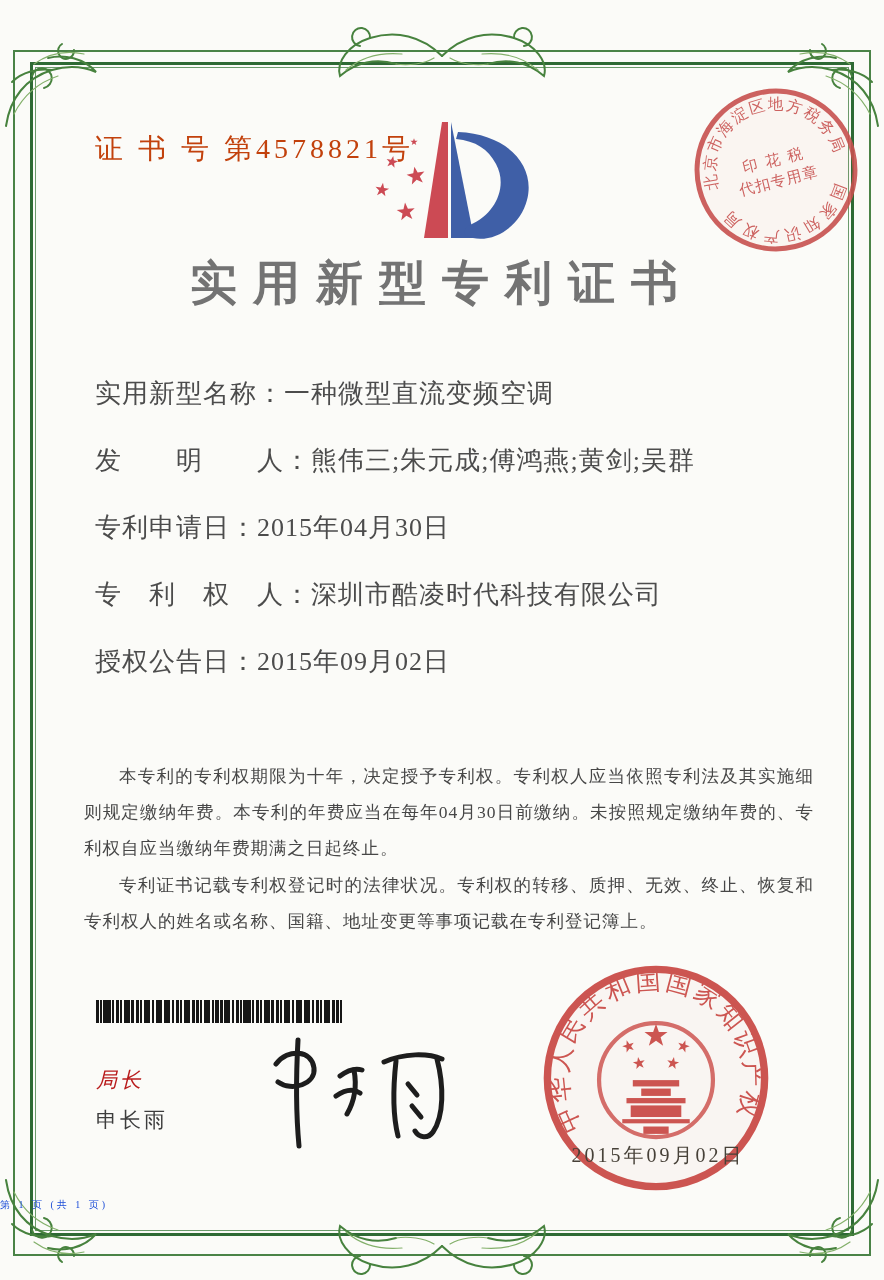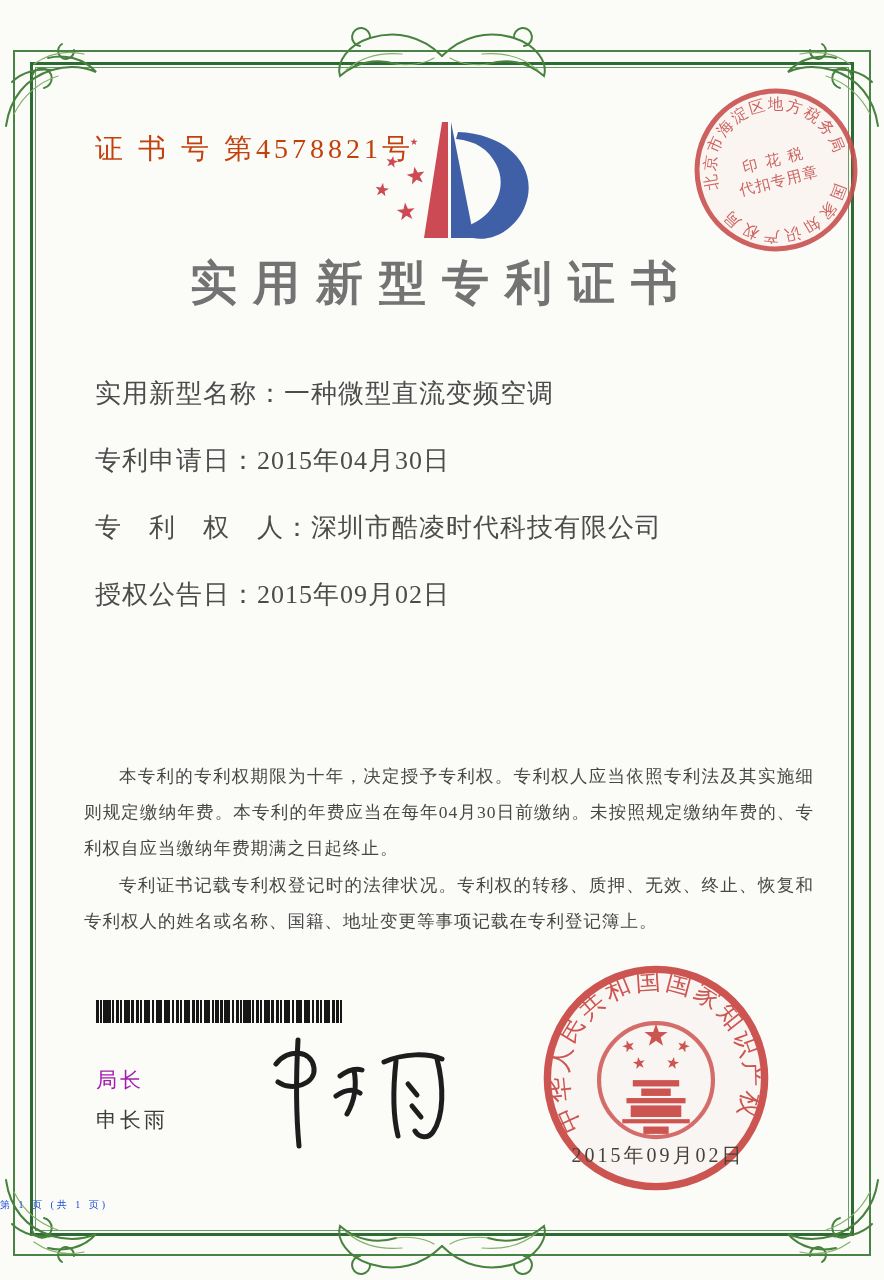--- a/index.html
+++ b/index.html
@@ -60,21 +60,21 @@
   .body-text p{margin:0;text-indent:2em;}
 
   
   .barcode{
     position:absolute;left:96px;top:1000px;width:248px;height:23px;
     background:
       repeating-linear-gradient(90deg,#161616 0 2px,transparent 2px 4px),
       repeating-linear-gradient(90deg,#161616 0 3px,transparent 3px 10px),
       repeating-linear-gradient(90deg,#161616 0 1px,transparent 1px 7px);
   }
-  .sig-title{position:absolute;left:96px;top:1066px;font-size:21px;color:#a21caf;letter-spacing:3px;}
+  .sig-title{position:absolute;left:96px;top:1066px;font-size:21px;color:#b91c1c;letter-spacing:3px;font-style:italic;}
   .sig-name{position:absolute;left:96px;top:1106px;font-size:21px;color:#3d3d3d;letter-spacing:3px;font-family:Liberation Serif, serif;}
   .sig-script{position:absolute;left:236px;top:1026px;}
   .seal{position:absolute;left:540px;top:962px;width:232px;height:232px;opacity:.92;}
   .seal-date{
     position:absolute;left:548px;top:1142px;width:220px;text-align:center;
     font-size:20px;color:#474138;letter-spacing:3px;z-index:3;
   }
   .footer{
     position:absolute;left:0;right:0;top:1198px;
     font-size:10px;color:#1d4ed8;letter-spacing:3px;
@@ -162,20 +162,23 @@
     <text x="85" y="101" text-anchor="middle" fill="#c8514f" font-size="15" letter-spacing="1">代扣专用章</text>
   </svg>
 
   <div class="title">实用新型专利证书</div>
 
   <div class="fields">
     <div class="field-row">
       <span class="lbl">实用新型名称：</span><span>一种微型直流变频空调</span>
     </div>
     <div class="field-row">
+      <span class="lbl">发　　明　　人：</span><span>熊伟三;朱元成;傅鸿燕;黄剑;吴群</span>
+    </div>
+    <div class="field-row">
       <span class="lbl">专利申请日：</span><span>2015年04月30日</span>
     </div>
     <div class="field-row">
       <span class="lbl">专　利　权　人：</span><span>深圳市酷凌时代科技有限公司</span>
     </div>
     <div class="field-row">
       <span class="lbl">授权公告日：</span><span>2015年09月02日</span>
     </div>
   </div>
 

